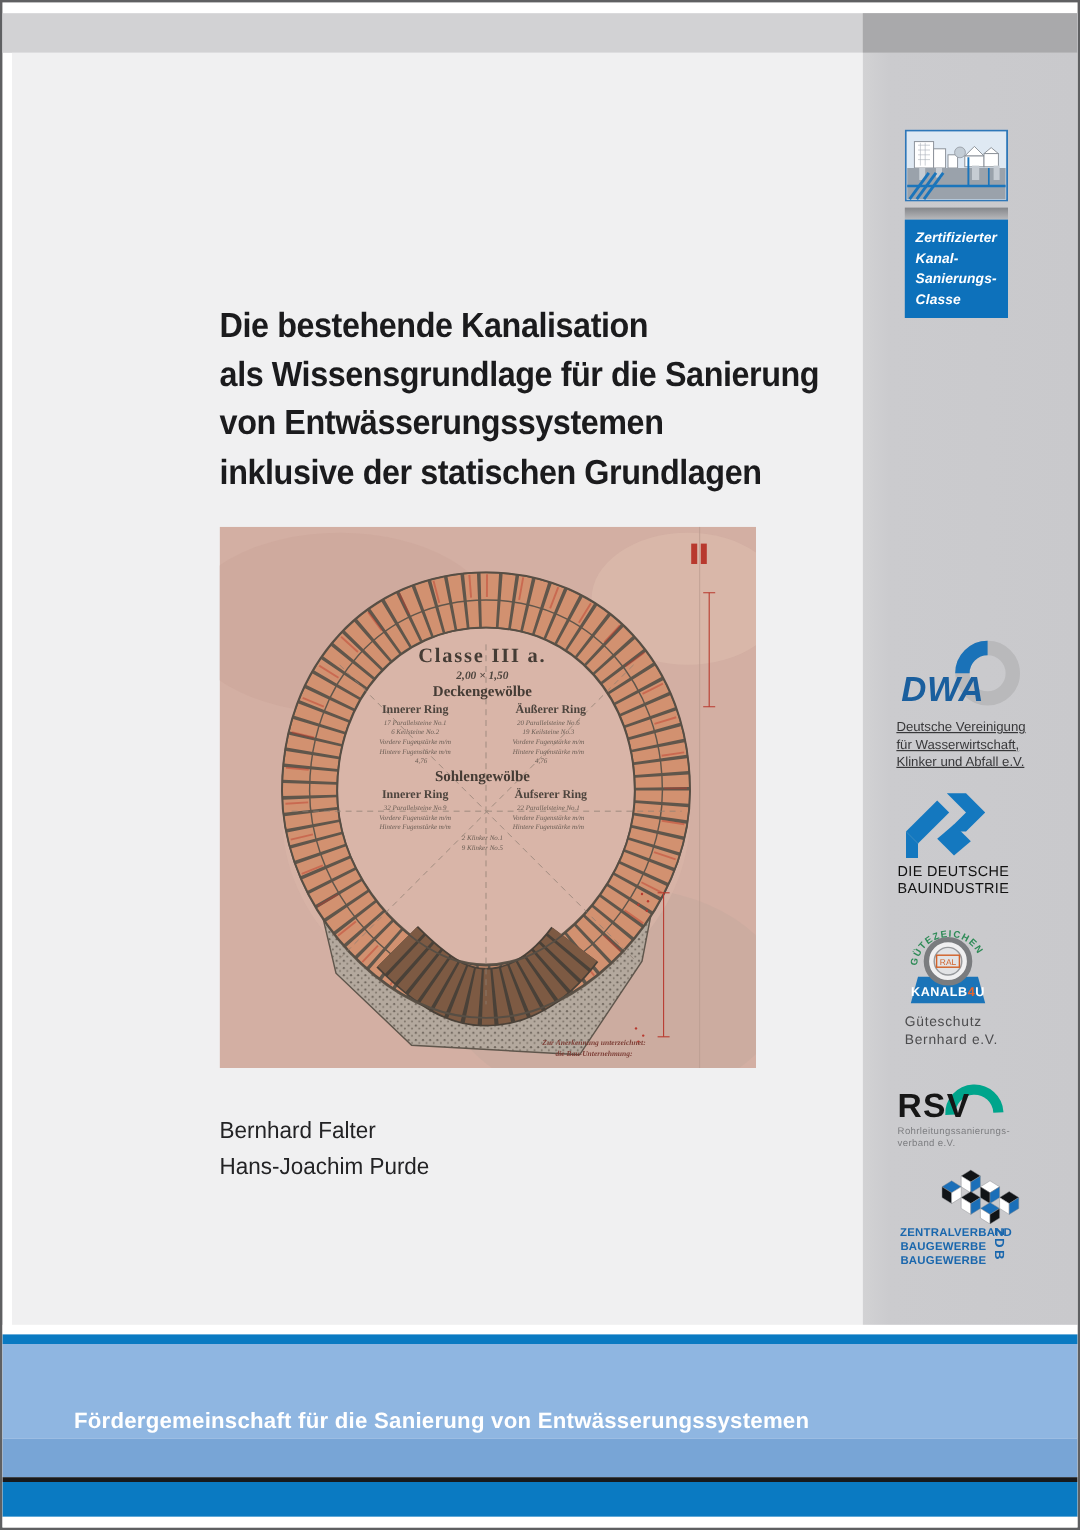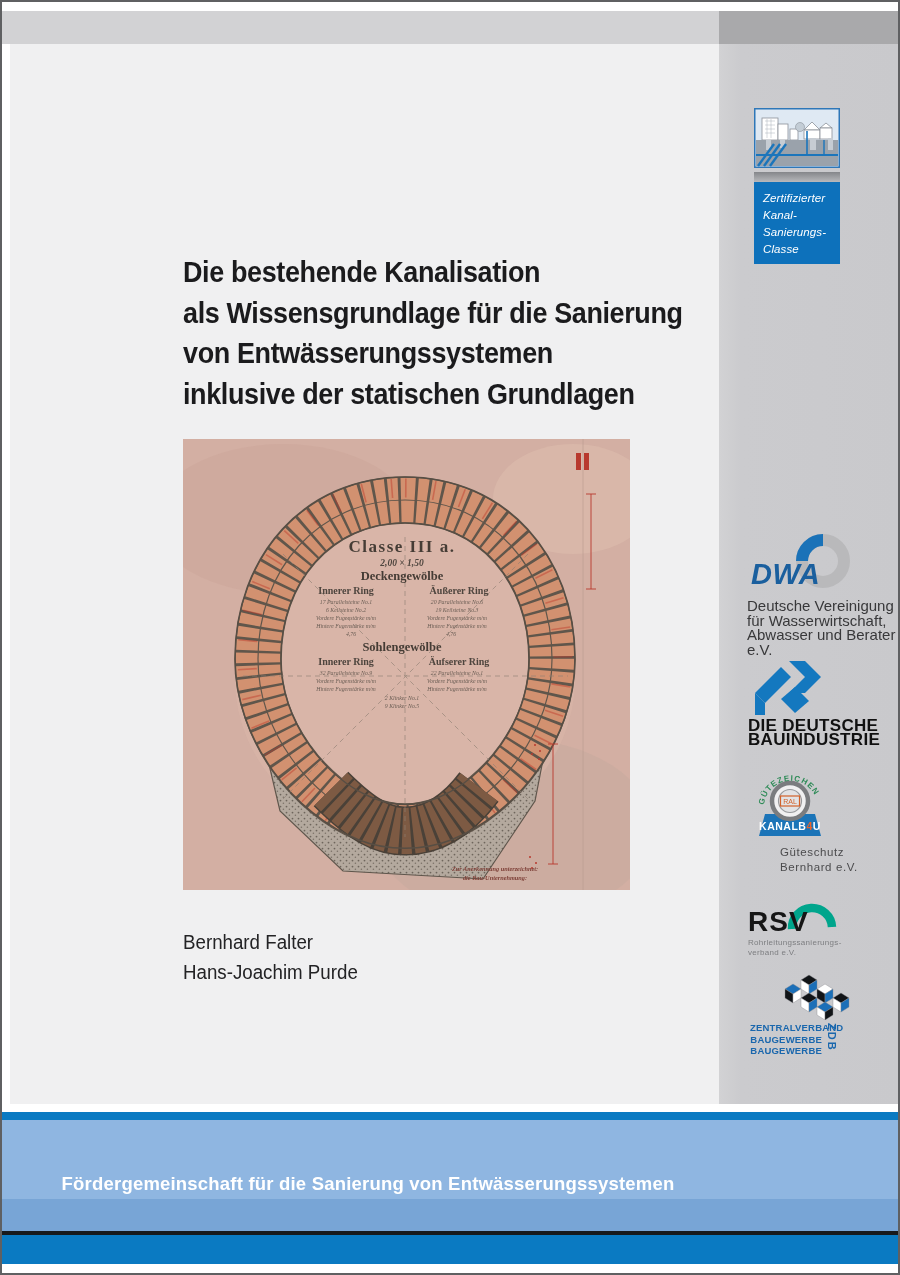--- a/index.html
+++ b/index.html
@@ -30,30 +30,30 @@
   .f-mid{left:0;top:1197px;width:896px;height:32px;background:#78a5d6;}
   .f-black{left:0;top:1229px;width:896px;height:4px;background:#17191c;}
   .f-blue2{left:0;top:1233px;width:896px;height:29px;background:#0a7ac2;}
   .f-white2{left:0;top:1262px;width:896px;height:9px;background:#ffffff;}
   .f-text{left:0;top:1171px;width:732px;text-align:center;color:#ffffff;
           font-weight:700;font-size:18.5px;letter-spacing:0.2px;}
   
   .badge{left:752px;top:106px;width:86px;}
   .badge-strip{width:86px;height:10px;background:linear-gradient(#84868a,#b8b9bc);}
   .badge-blue{width:86px;height:82px;background:#0d71bb;box-sizing:border-box;
-              padding:8px 12px 0 9px;color:#fff;font-size:11.5px;font-weight:400;
+              padding:8px 12px 0 9px;color:#fff;font-size:11.5px;font-weight:700;
               font-style:italic;line-height:17px;letter-spacing:0.1px;}
   
-  .logo-caption{color:#38383a;font-size:15px;line-height:14.5px;}
+  .logo-caption{color:#38383a;font-size:11px;line-height:14.5px;text-decoration:underline;}
   .dwa-svg{left:743px;top:531px;}
   .dwa-cap{left:745px;top:597px;}
   .bau-svg{left:745px;top:655px;}
-  .bau-cap{left:746px;top:717px;color:#111;font-weight:700;font-size:17px;line-height:14px;letter-spacing:0.3px;}
+  .bau-cap{left:746px;top:717px;color:#111;font-weight:400;font-size:12px;line-height:14px;letter-spacing:0.3px;}
   .kan-svg{left:749px;top:764px;}
-  .kan-cap{left:752px;top:843px;color:#4c4c4e;font-size:11.5px;line-height:15px;letter-spacing:0.6px;margin-left:26px;}
+  .kan-cap{left:752px;top:843px;color:#4c4c4e;font-size:11.5px;line-height:15px;letter-spacing:0.6px;}
   .rsv-svg{left:744px;top:893px;}
   .rsv-cap{left:746px;top:936px;color:#7d7e81;font-size:8px;line-height:9.5px;letter-spacing:0.3px;}
   .zdb-svg{left:755px;top:970px;}
   .zdb-caption-row{left:748px;top:1020px;width:90px;display:flex;align-items:flex-start;}
   .zdb-cap{width:72px;text-align:right;color:#1a67ad;font-weight:700;font-size:9.5px;line-height:11.5px;letter-spacing:0.2px;}
   .zdb-vert{writing-mode:vertical-rl;color:#1a67ad;font-weight:700;font-size:11px;
             letter-spacing:2px;margin-left:4px;margin-top:1px;}
 </style>
 </head>
 <body>
@@ -222,21 +222,21 @@
   </div>
 
   <svg class="abs dwa-svg" width="112" height="62" viewBox="0 0 112 62">
     <circle cx="78" cy="28" r="21" fill="none" stroke="#b9b9bb" stroke-width="12"></circle>
     <path d="M57,28 A21,21 0 0 1 78,7" fill="none" stroke="#1a72b8" stroke-width="12"></path>
     <text x="6" y="51" font-family="Liberation Sans, sans-serif" font-size="29" font-weight="700" font-style="italic" fill="#1a5f9e" letter-spacing="0.5">DWA</text>
   </svg>
   <div class="abs dwa-cap logo-caption">
     <div>Deutsche Vereinigung</div>
     <div>für Wasserwirtschaft,</div>
-    <div>Abwasser und Berater e.V.</div>
+    <div>Klinker und Abfall e.V.</div>
   </div>
 
   <svg class="abs bau-svg" width="82" height="60" viewBox="0 0 82 60">
     <g fill="#1478bf">
       <polygon points="42,4 58,4 74,20 58,36 42,36 58,20"></polygon>
       <polygon points="8,36 34,10 44,20 18,46"></polygon>
       <polygon points="8,36 18,46 18,58 8,58"></polygon>
       <polygon points="34,42 48,30 62,44 48,56"></polygon>
     </g>
   </svg>

